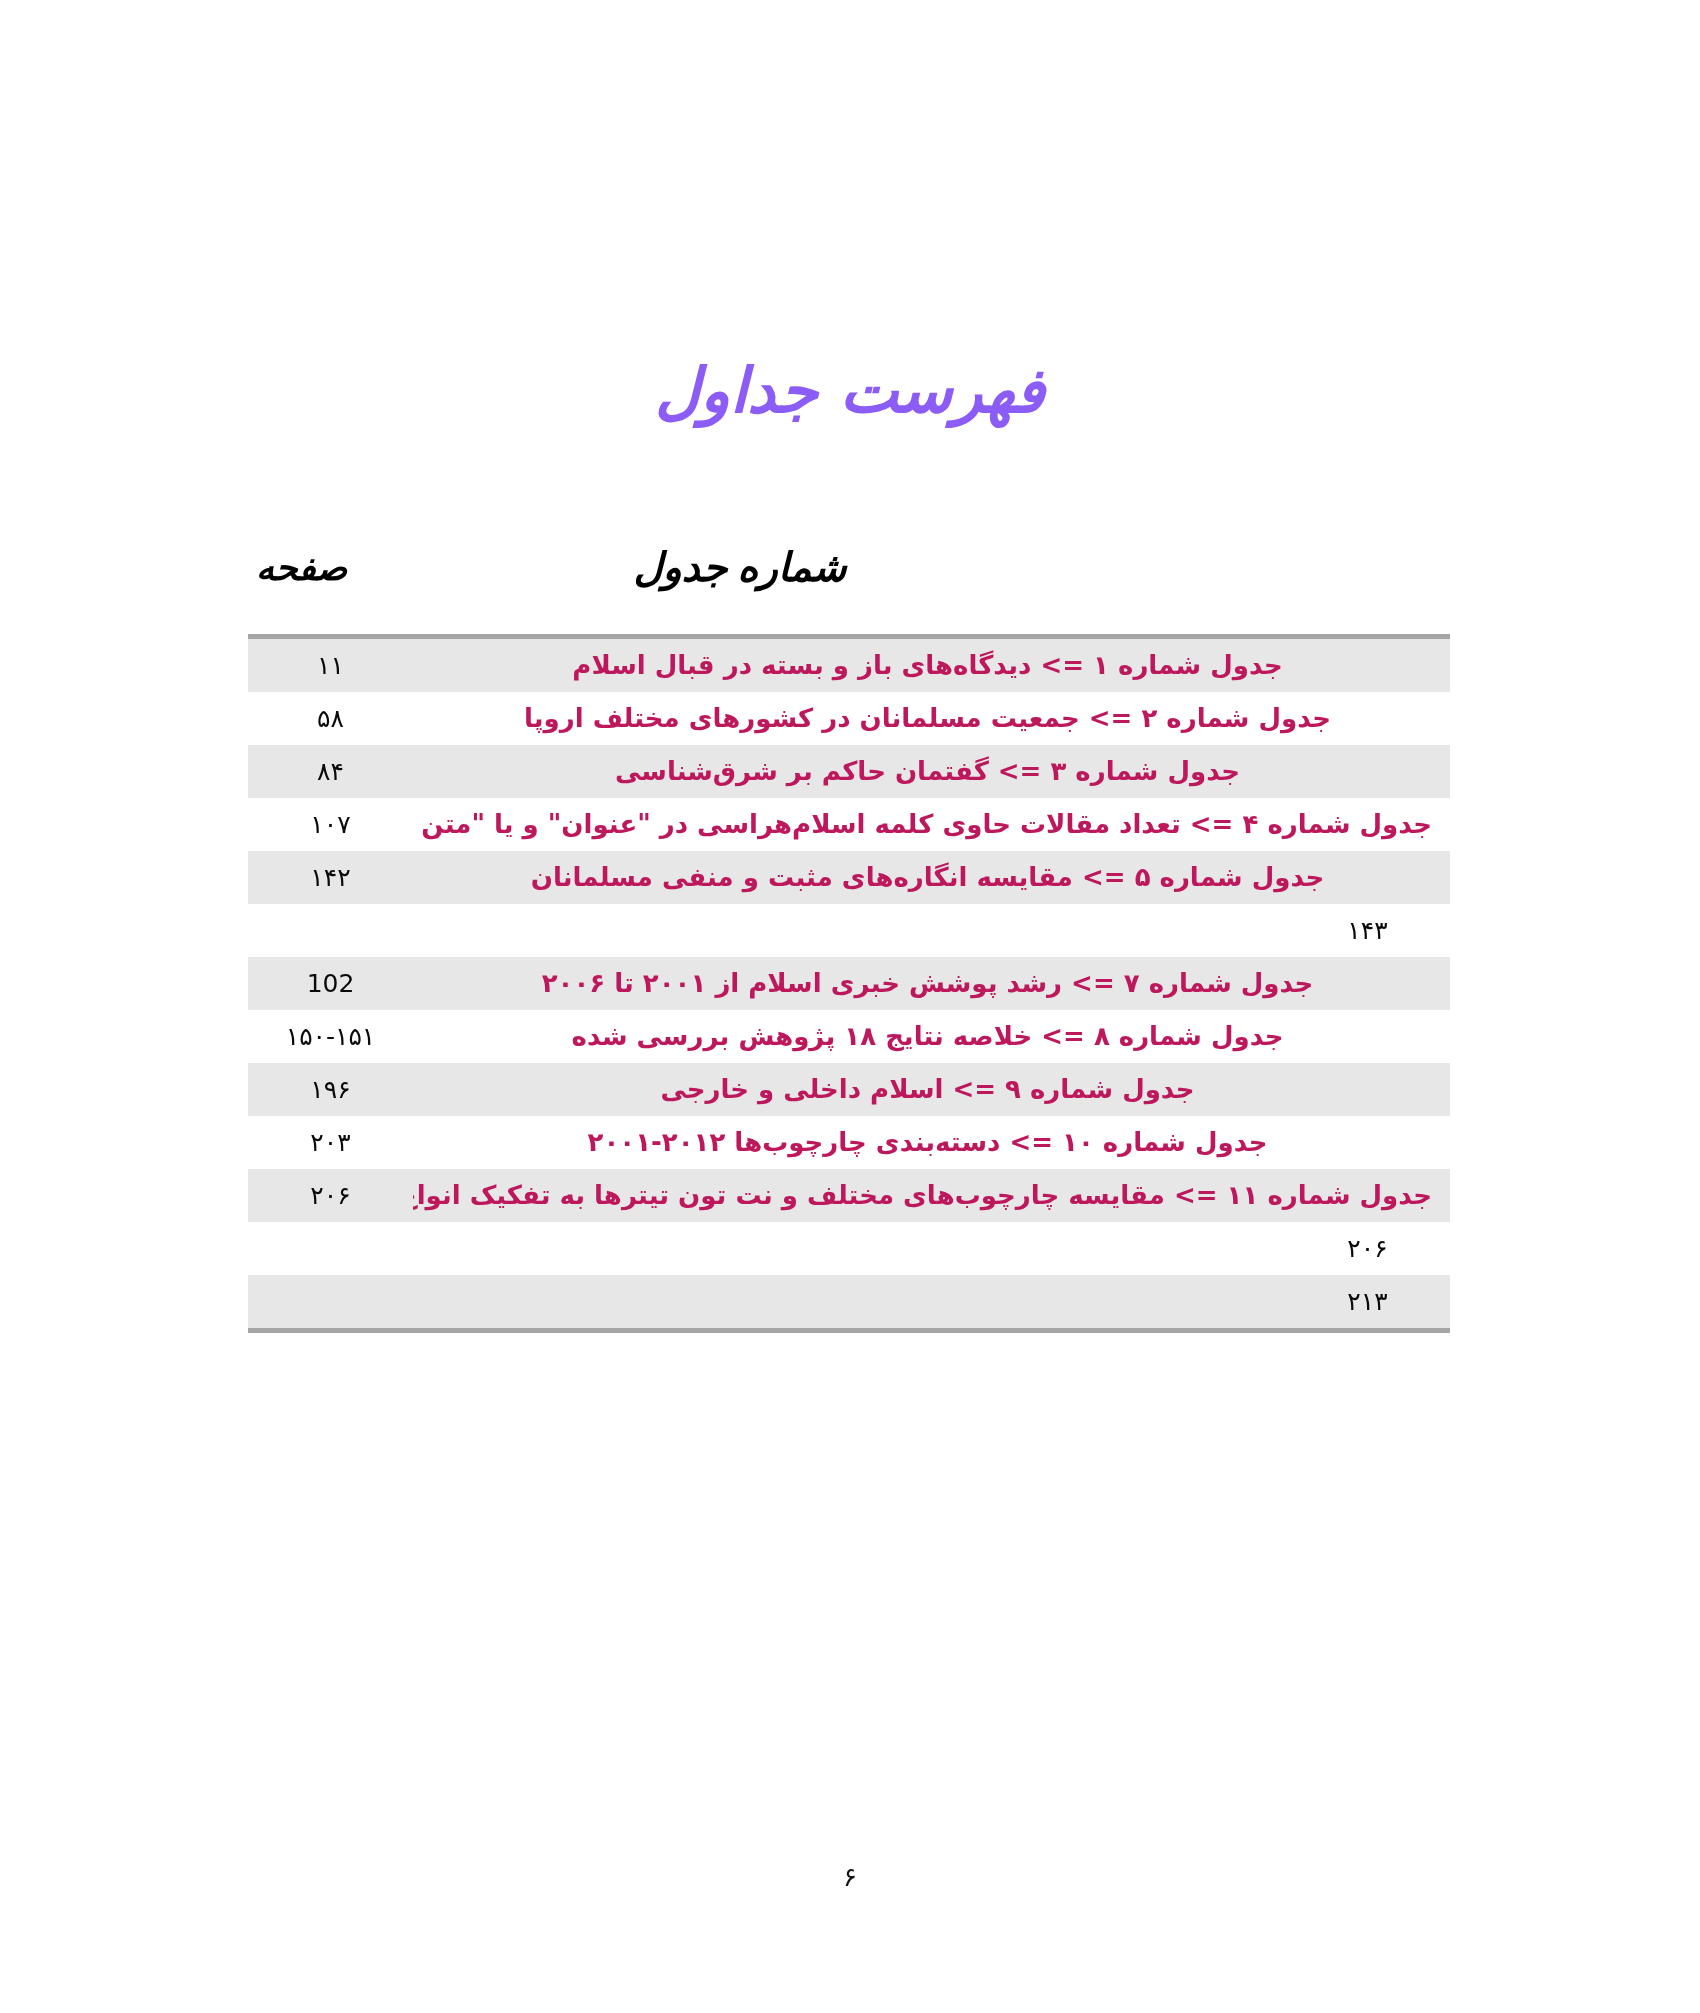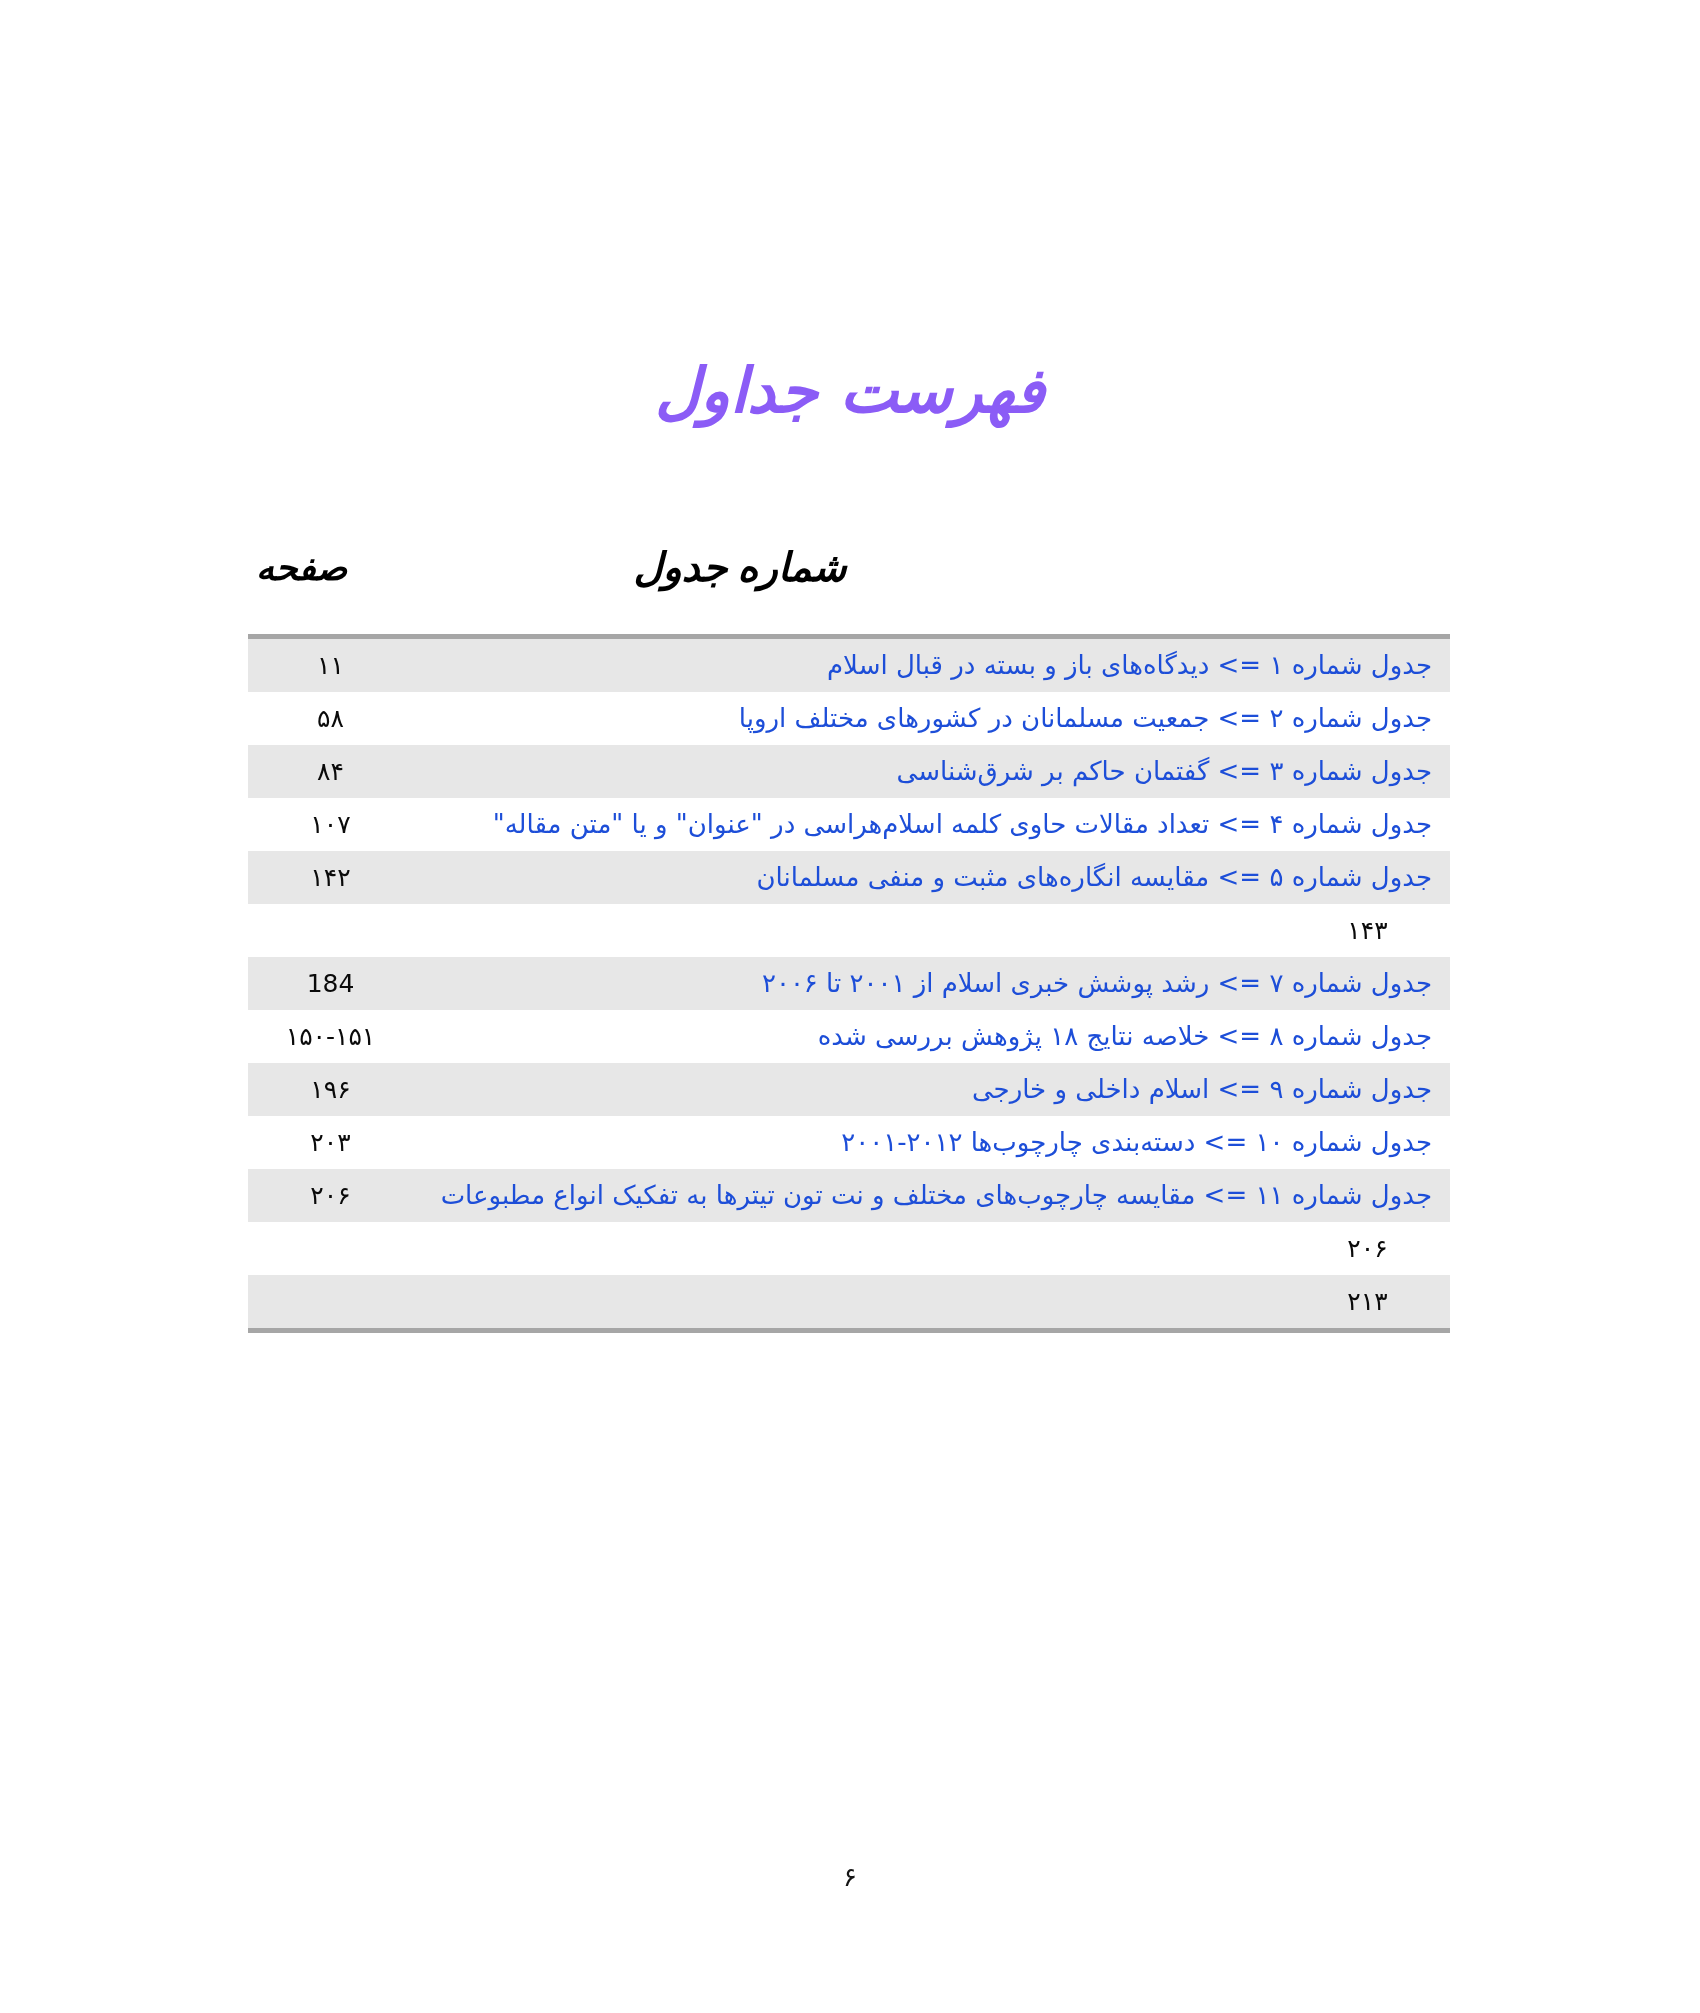--- a/index.html
+++ b/index.html
@@ -93,27 +93,27 @@
     align-items: center;
     height: 53px;
     direction: rtl;
     background: #ffffff;
   }
   .toc-row.shaded {
     background: #e7e7e7;
   }
   .row-title {
     flex: 1 1 auto;
-    text-align: right;
+    text-align: center;
     padding-right: 18px;
     padding-left: 10px;
     font-family: "DejaVu Sans", "Liberation Sans", sans-serif;
     font-size: 26px;
-    font-weight: 400;
-    color: #1d4ed8;
+    font-weight: 700;
+    color: #be185d;
     direction: rtl;
     white-space: nowrap;
     overflow: hidden;
     line-height: 1.25;
   }
   .row-page {
     flex: 0 0 165px;
     text-align: center;
     font-family: "DejaVu Sans", "Liberation Sans", sans-serif;
     font-size: 25px;
@@ -168,21 +168,21 @@
       </div>
       <div class="toc-row shaded">
         <div class="row-title">جدول شماره ۵ =&gt;  مقایسه انگاره‌های مثبت و منفی مسلمانان</div>
         <div class="row-page">۱۴۲</div>
       </div>
       <div class="toc-row">
         <div class="row-page">۱۴۳</div>
       </div>
       <div class="toc-row shaded">
         <div class="row-title">جدول شماره ۷ =&gt;  رشد پوشش خبری اسلام از ۲۰۰۱ تا ۲۰۰۶</div>
-        <div class="row-page">184</div>
+        <div class="row-page">102</div>
       </div>
       <div class="toc-row">
         <div class="row-title">جدول شماره ۸ =&gt;  خلاصه نتایج ۱۸ پژوهش بررسی شده</div>
         <div class="row-page">۱۵۰-۱۵۱</div>
       </div>
       <div class="toc-row shaded">
         <div class="row-title">جدول شماره ۹ =&gt;  اسلام داخلی و خارجی</div>
         <div class="row-page">۱۹۶</div>
       </div>
       <div class="toc-row">

